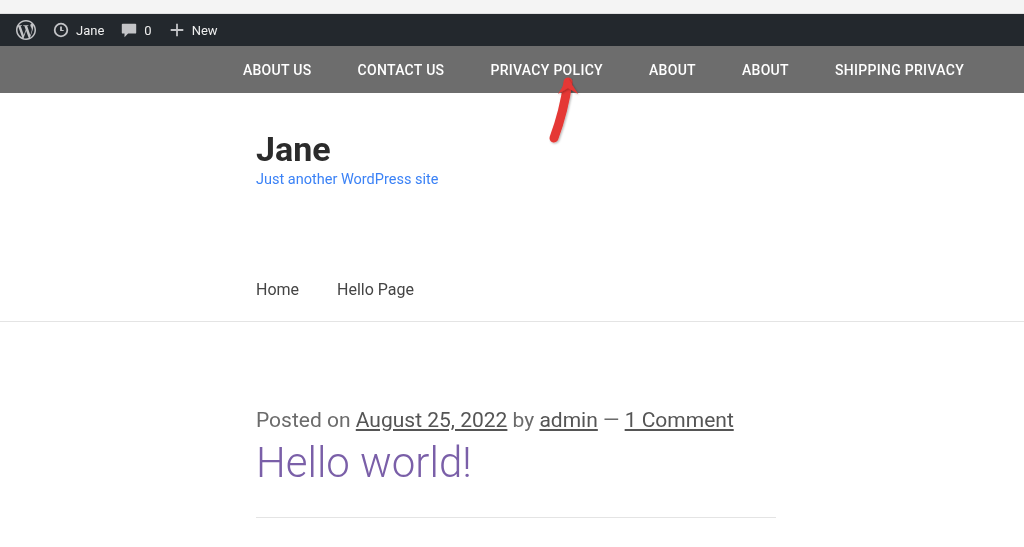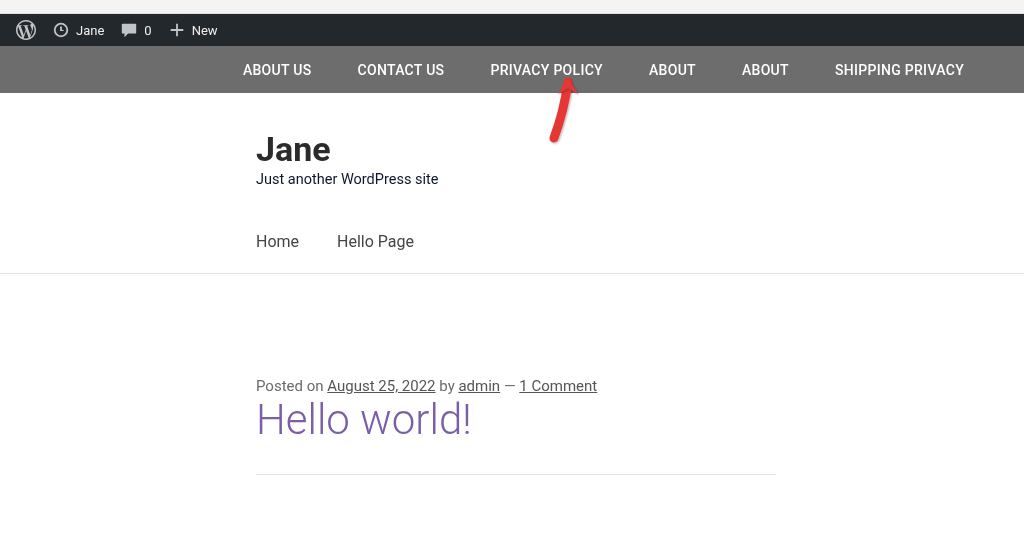--- a/index.html
+++ b/index.html
@@ -56,51 +56,52 @@
     .site-header {
       padding: 36px 0 0 256px;
     }
     .site-title {
       font-size: 34px;
       font-weight: 700;
       color: #2b2b2b;
     }
     .site-tagline {
       font-size: 14.5px;
-      color: #0f172a;
+      color: #3b82f6;
       margin-top: 2px;
     }
     .sub-nav {
       padding: 44px 0 22px 256px;
       display: flex;
       gap: 38px;
       border-bottom: 1px solid #e4e4e4;
     }
     .sub-nav a {
       color: #444444;
       font-size: 16px;
       text-decoration: none;
       cursor: pointer;
+      margin-top: 48px;
     }
     .post {
       padding: 86px 0 0 256px;
     }
     .post-meta {
-      font-size: 15px;
+      font-size: 21px;
       color: #6b6b6b;
-      margin-top: 17px;
     }
     .post-meta .u {
       text-decoration: underline;
       color: #555555;
     }
     .post-title {
       font-size: 42px;
       font-weight: 300;
       color: #7a5fa8;
+      margin-top: 6px;
     }
     .post-divider {
       border-top: 1px solid #e4e4e4;
       margin: 30px 0 0 256px;
       width: 520px;
     }
     .arrow {
       position: absolute;
       top: 76px;
       left: 544px;

